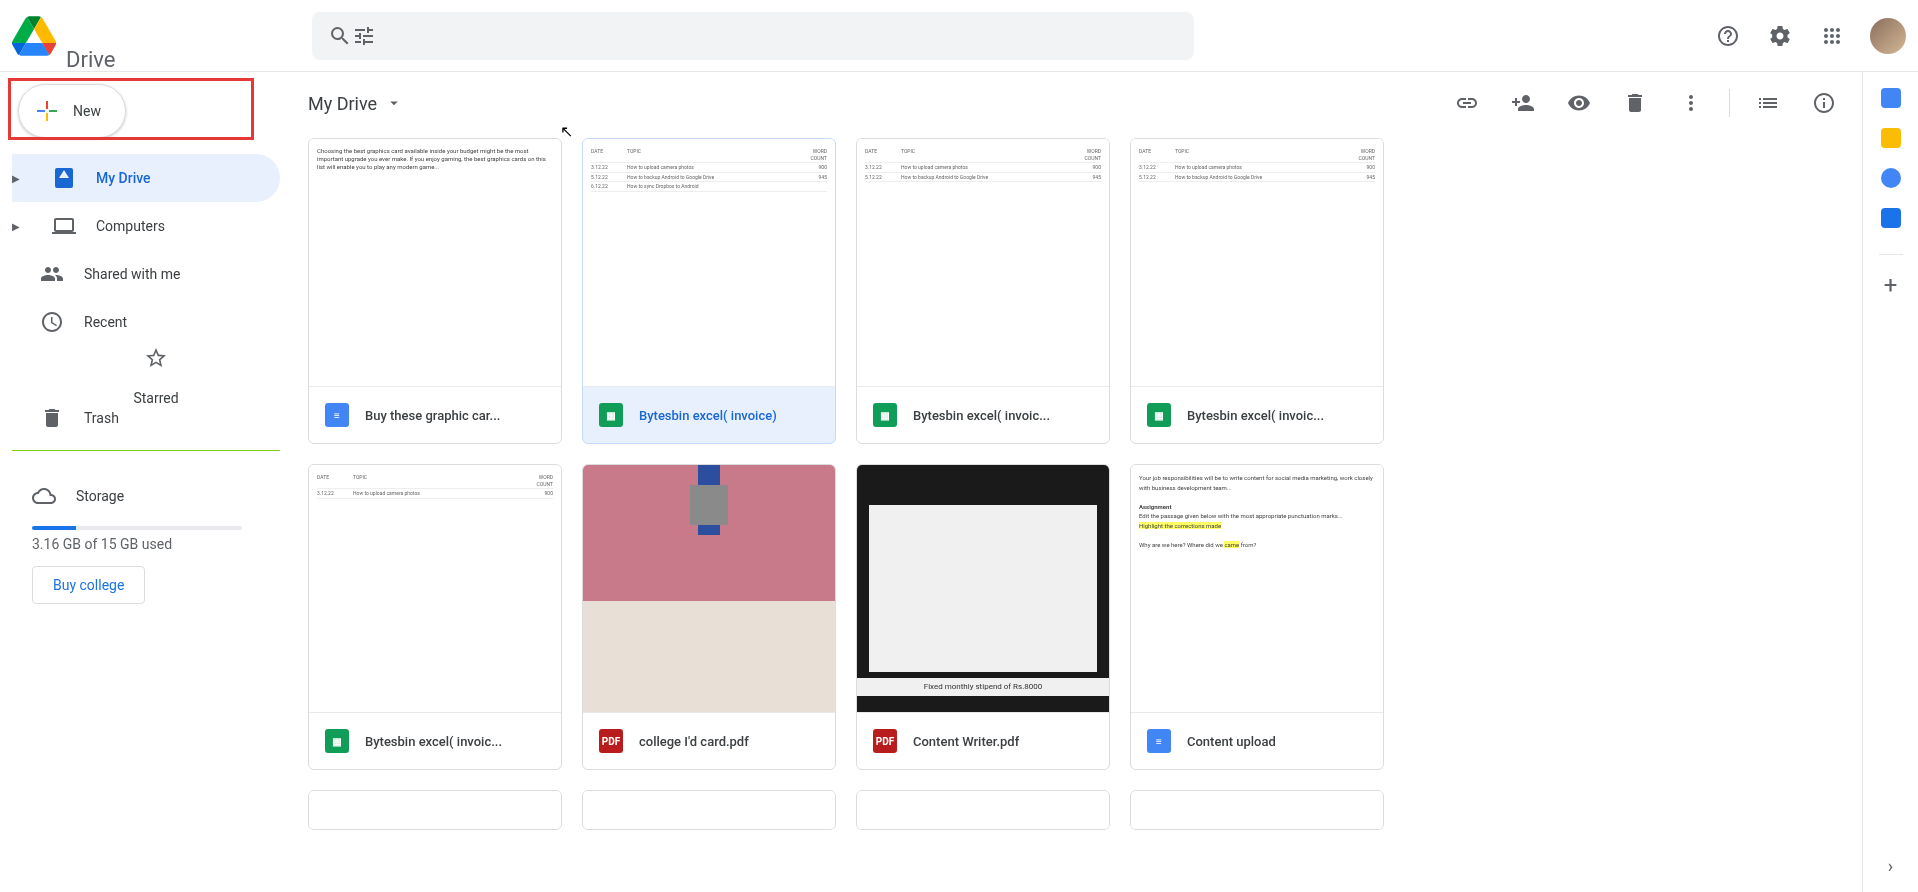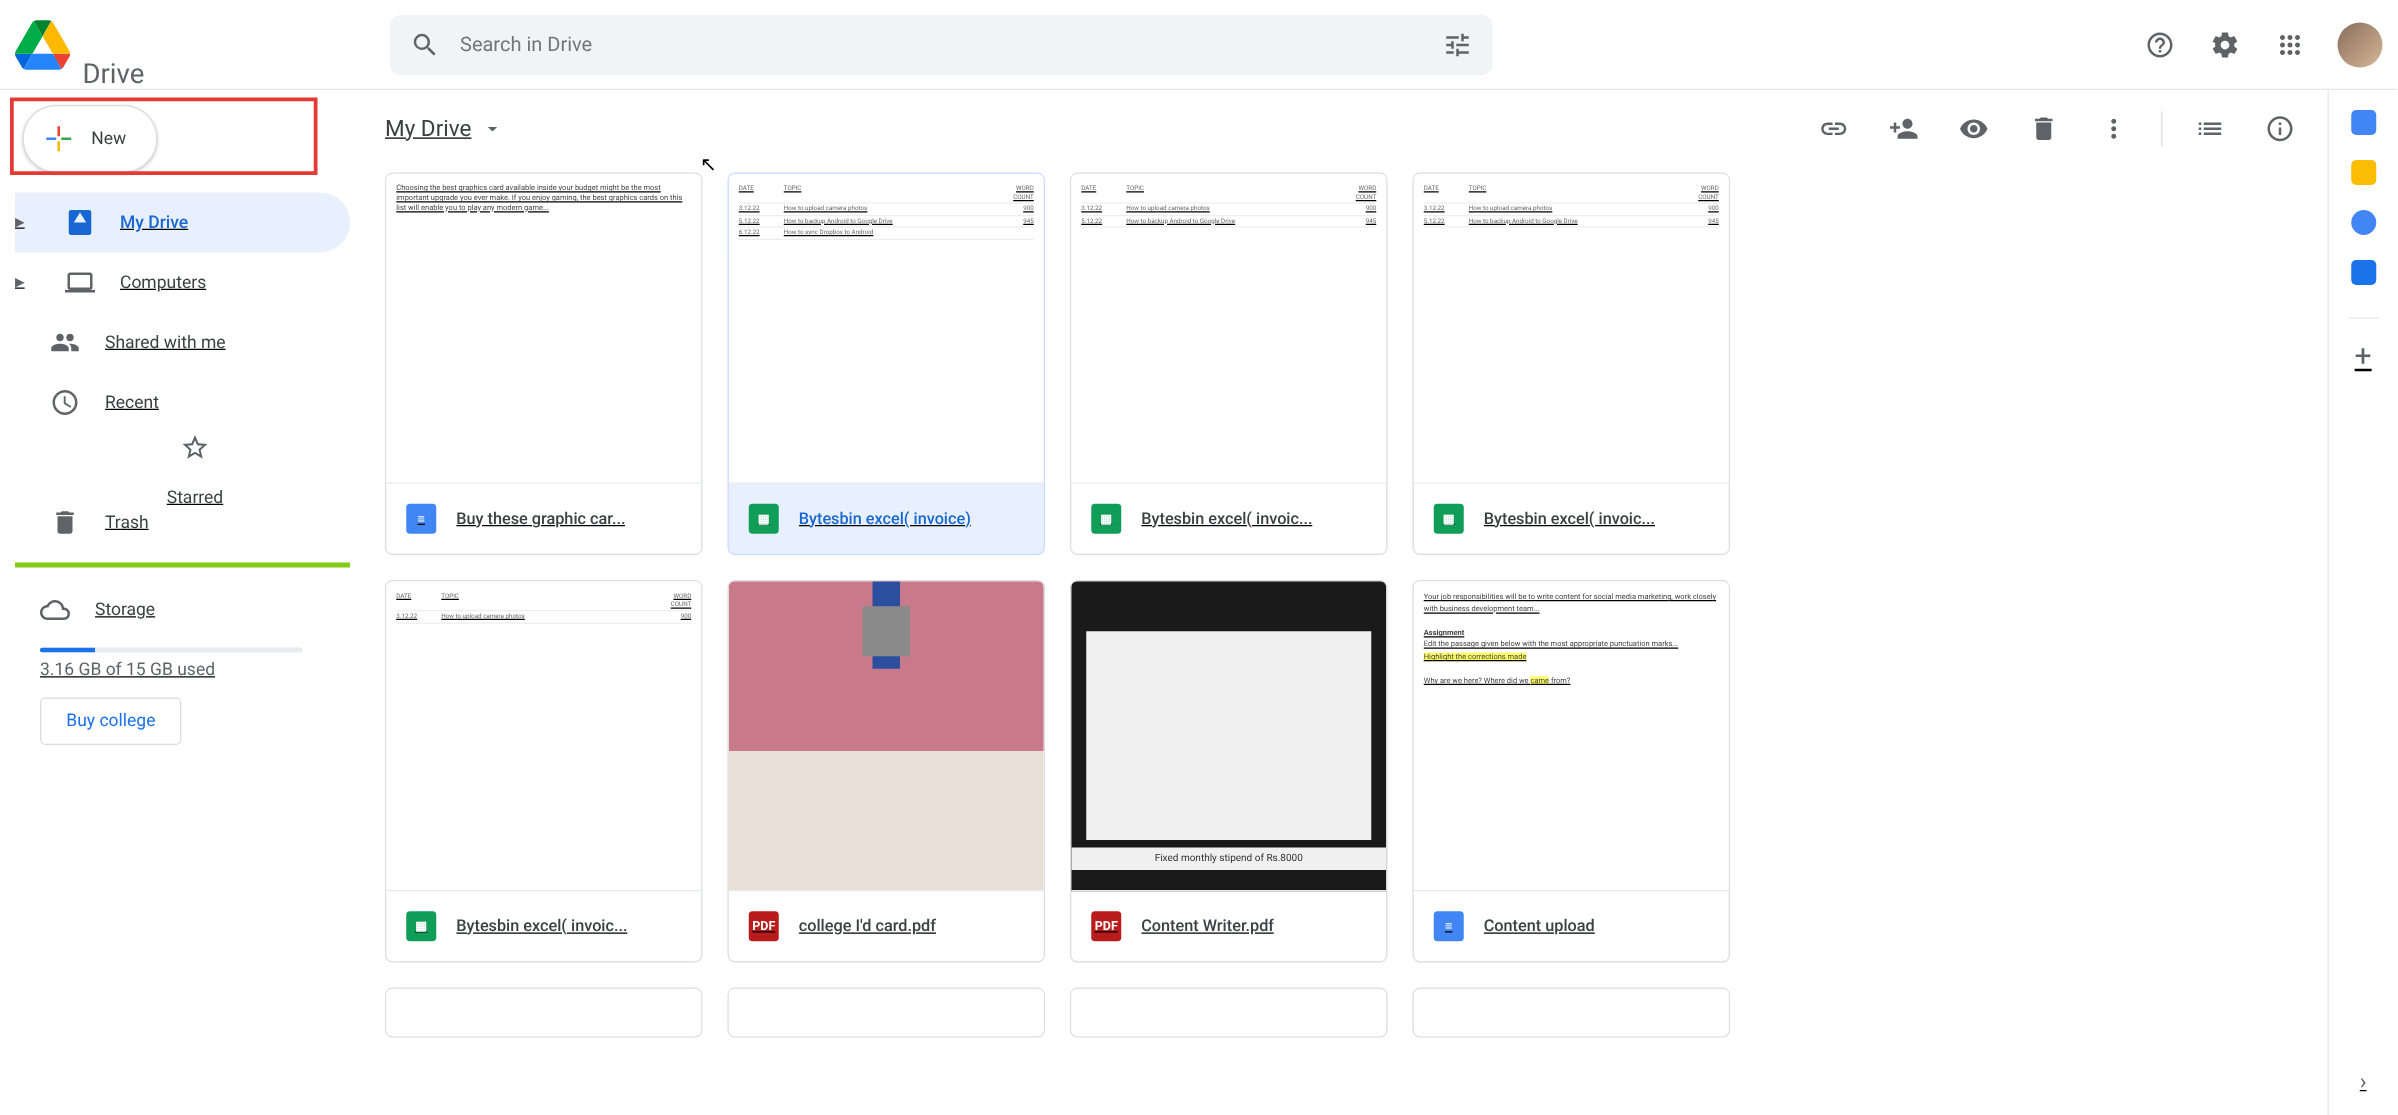--- a/index.html
+++ b/index.html
@@ -6,30 +6,30 @@
 body { width: 1918px; height: 892px; background: #fff; overflow: hidden; display: flex; flex-direction: column; }
 .header { height: 72px; display: flex; align-items: center; padding: 0 12px; border-bottom: 1px solid #e7e7e7; }
 .logo-area { display: flex; align-items: center; width: 300px; }
 .drive-logo { width: 44px; height: 44px; margin-right: 10px; }
 .drive-title { font-size: 22px; color: #5f6368; margin-top: 48px; }
 .search-bar { background: #f1f3f4; border-radius: 8px; height: 48px; width: 882px; display: flex; align-items: center; padding: 0 16px; }
 .search-bar input { border: none; background: transparent; outline: none; font-size: 16px; margin-left: 16px; flex: 1; color: #5f6368; }
 .header-right { margin-left: auto; display: flex; align-items: center; gap: 8px; }
 .icon-btn { width: 44px; height: 44px; border-radius: 50%; display: flex; align-items: center; justify-content: center; cursor: pointer; color: #5f6368; }
 .avatar { width: 36px; height: 36px; border-radius: 50%; background: linear-gradient(135deg,#8a6d5c,#d4b896); margin-left: 8px; }
-.main-layout { display: flex; flex: 1; overflow: hidden; text-decoration: underline; }
+.main-layout { display: flex; flex: 1; overflow: hidden; }
 .sidebar { width: 292px; padding: 12px; }
 .new-btn-wrap { position: relative; margin-bottom: 16px; }
 .new-btn { display: inline-flex; align-items: center; gap: 14px; background: #fff; border: 1px solid #dadce0; box-shadow: 0 1px 2px rgba(0,0,0,0.1), 0 1px 3px 1px rgba(0,0,0,0.08); border-radius: 28px; padding: 14px 24px 14px 16px; font-size: 14px; color: #3c4043; cursor: pointer; margin-left: 6px; }
 .new-highlight { position: absolute; top: -6px; left: -4px; width: 246px; height: 62px; border: 3px solid #e53935; pointer-events: none; }
 .nav-item { display: flex; align-items: center; height: 48px; padding: 0 8px 0 20px; border-radius: 0 24px 24px 0; color: #3c4043; font-size: 14px; cursor: pointer; gap: 20px; }
 .nav-item.active { background: #e8f0fe; color: #1967d2; font-weight: 500; }
 .nav-item .expand-arrow { width: 12px; margin-left: -20px; margin-right: 8px; color: #5f6368; font-size: 10px; }
 .nav-item svg { width: 24px; height: 24px; flex-shrink: 0; }
-.storage-sec { padding: 10px 20px; border-top: 4px solid #84cc16; margin-top: 8px; }
+.storage-sec { padding: 21px 20px; border-top: 1px solid #84cc16; margin-top: 8px; }
 .storage-item { display: flex; align-items: center; gap: 20px; height: 48px; color: #3c4043; font-size: 14px; cursor: pointer; }
 .storage-bar { width: 210px; height: 4px; background: #e8eaed; border-radius: 2px; margin: 6px 0; overflow: hidden; }
 .storage-fill { width: 21%; height: 100%; background: #1a73e8; }
 .storage-txt { font-size: 14px; color: #5f6368; margin-bottom: 14px; }
 .buy-btn { border: 1px solid #dadce0; background: #fff; color: #1a73e8; padding: 10px 20px; border-radius: 4px; font-size: 14px; cursor: pointer; }
 .content { flex: 1; overflow: auto; padding: 0 16px; }
 .path-bar { height: 62px; display: flex; align-items: center; }
 .path-label { font-size: 18px; color: #3c4043; display: flex; align-items: center; gap: 8px; cursor: pointer; }
 .path-actions { margin-left: auto; display: flex; align-items: center; gap: 12px; color: #5f6368; }
 .path-actions .divider { width: 1px; height: 28px; background: #dadce0; margin: 0 4px; }
@@ -70,21 +70,20 @@
         <path fill="#00832d" d="M43.65 25L57.4 1.2C56.05.4 54.5 0 52.95 0h-18.6c-1.55 0-3.1.45-4.45 1.2z"></path>
         <path fill="#2684fc" d="M59.8 53H27.5L13.75 76.8c1.35.8 2.9 1.2 4.45 1.2h50.9c1.55 0 3.1-.45 4.45-1.2z"></path>
         <path fill="#ffba00" d="M73.4 26.5l-12.7-22c-.8-1.4-1.95-2.5-3.3-3.3L43.65 25 59.8 53h27.45c0-1.55-.4-3.1-1.2-4.5z"></path>
       </svg>
     <span class="drive-title">Drive</span>
   </div>
   <div class="search-bar">
     <svg width="24" height="24" viewBox="0 0 24 24">
         <path fill="#5f6368" d="M15.5 14h-.79l-.28-.27A6.471 6.471 0 0 0 16 9.5 6.5 6.5 0 1 0 9.5 16c1.61 0 3.09-.59 4.23-1.57l.27.28v.79l5 4.99L20.49 19l-4.99-5zm-6 0C7.01 14 5 11.99 5 9.5S7.01 5 9.5 5 14 7.01 14 9.5 11.99 14 9.5 14z"></path>
       </svg>
-    <input placeholder="Search in Drive" style="">
     <svg width="24" height="24" viewBox="0 0 24 24">
         <path fill="#5f6368" d="M3 17v2h6v-2H3zM3 5v2h10V5H3zm10 16v-2h8v-2h-8v-2h-2v6h2zM7 9v2H3v2h4v2h2V9H7zm14 4v-2H11v2h10zm-6-4h2V7h4V5h-4V3h-2v6z"></path>
       </svg>
   </div>
   <div class="header-right">
     <div class="icon-btn">
         <svg width="24" height="24" viewBox="0 0 24 24">
           <path fill="#5f6368" d="M11 18h2v-2h-2v2zm1-16C6.48 2 2 6.48 2 12s4.48 10 10 10 10-4.48 10-10S17.52 2 12 2zm0 18c-4.41 0-8-3.59-8-8s3.59-8 8-8 8 3.59 8 8-3.59 8-8 8zm0-14c-2.21 0-4 1.79-4 4h2c0-1.1.9-2 2-2s2 .9 2 2c0 2-3 1.75-3 5h2c0-2.25 3-2.5 3-5 0-2.21-1.79-4-4-4z"></path>
         </svg>
       </div>

